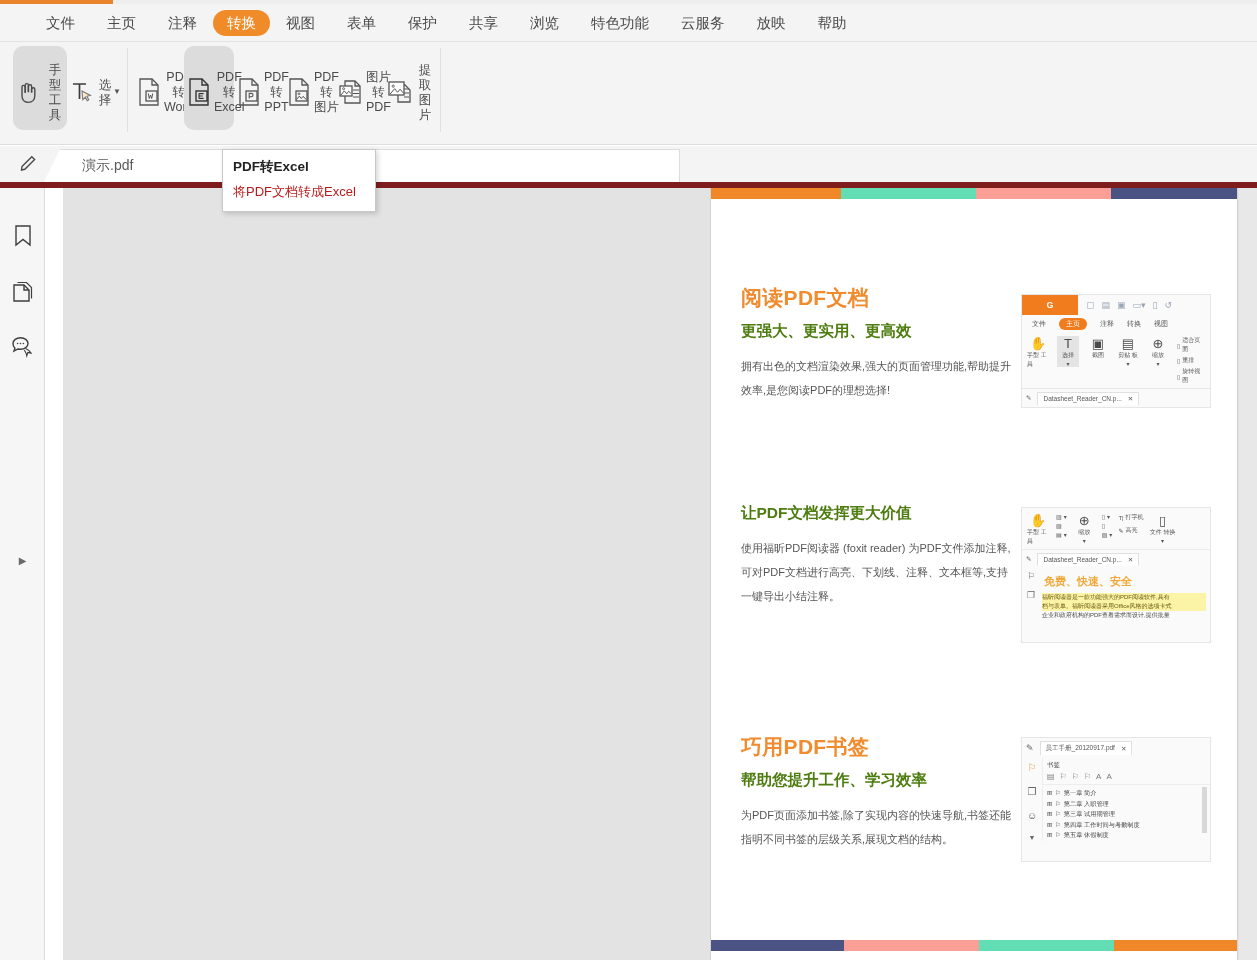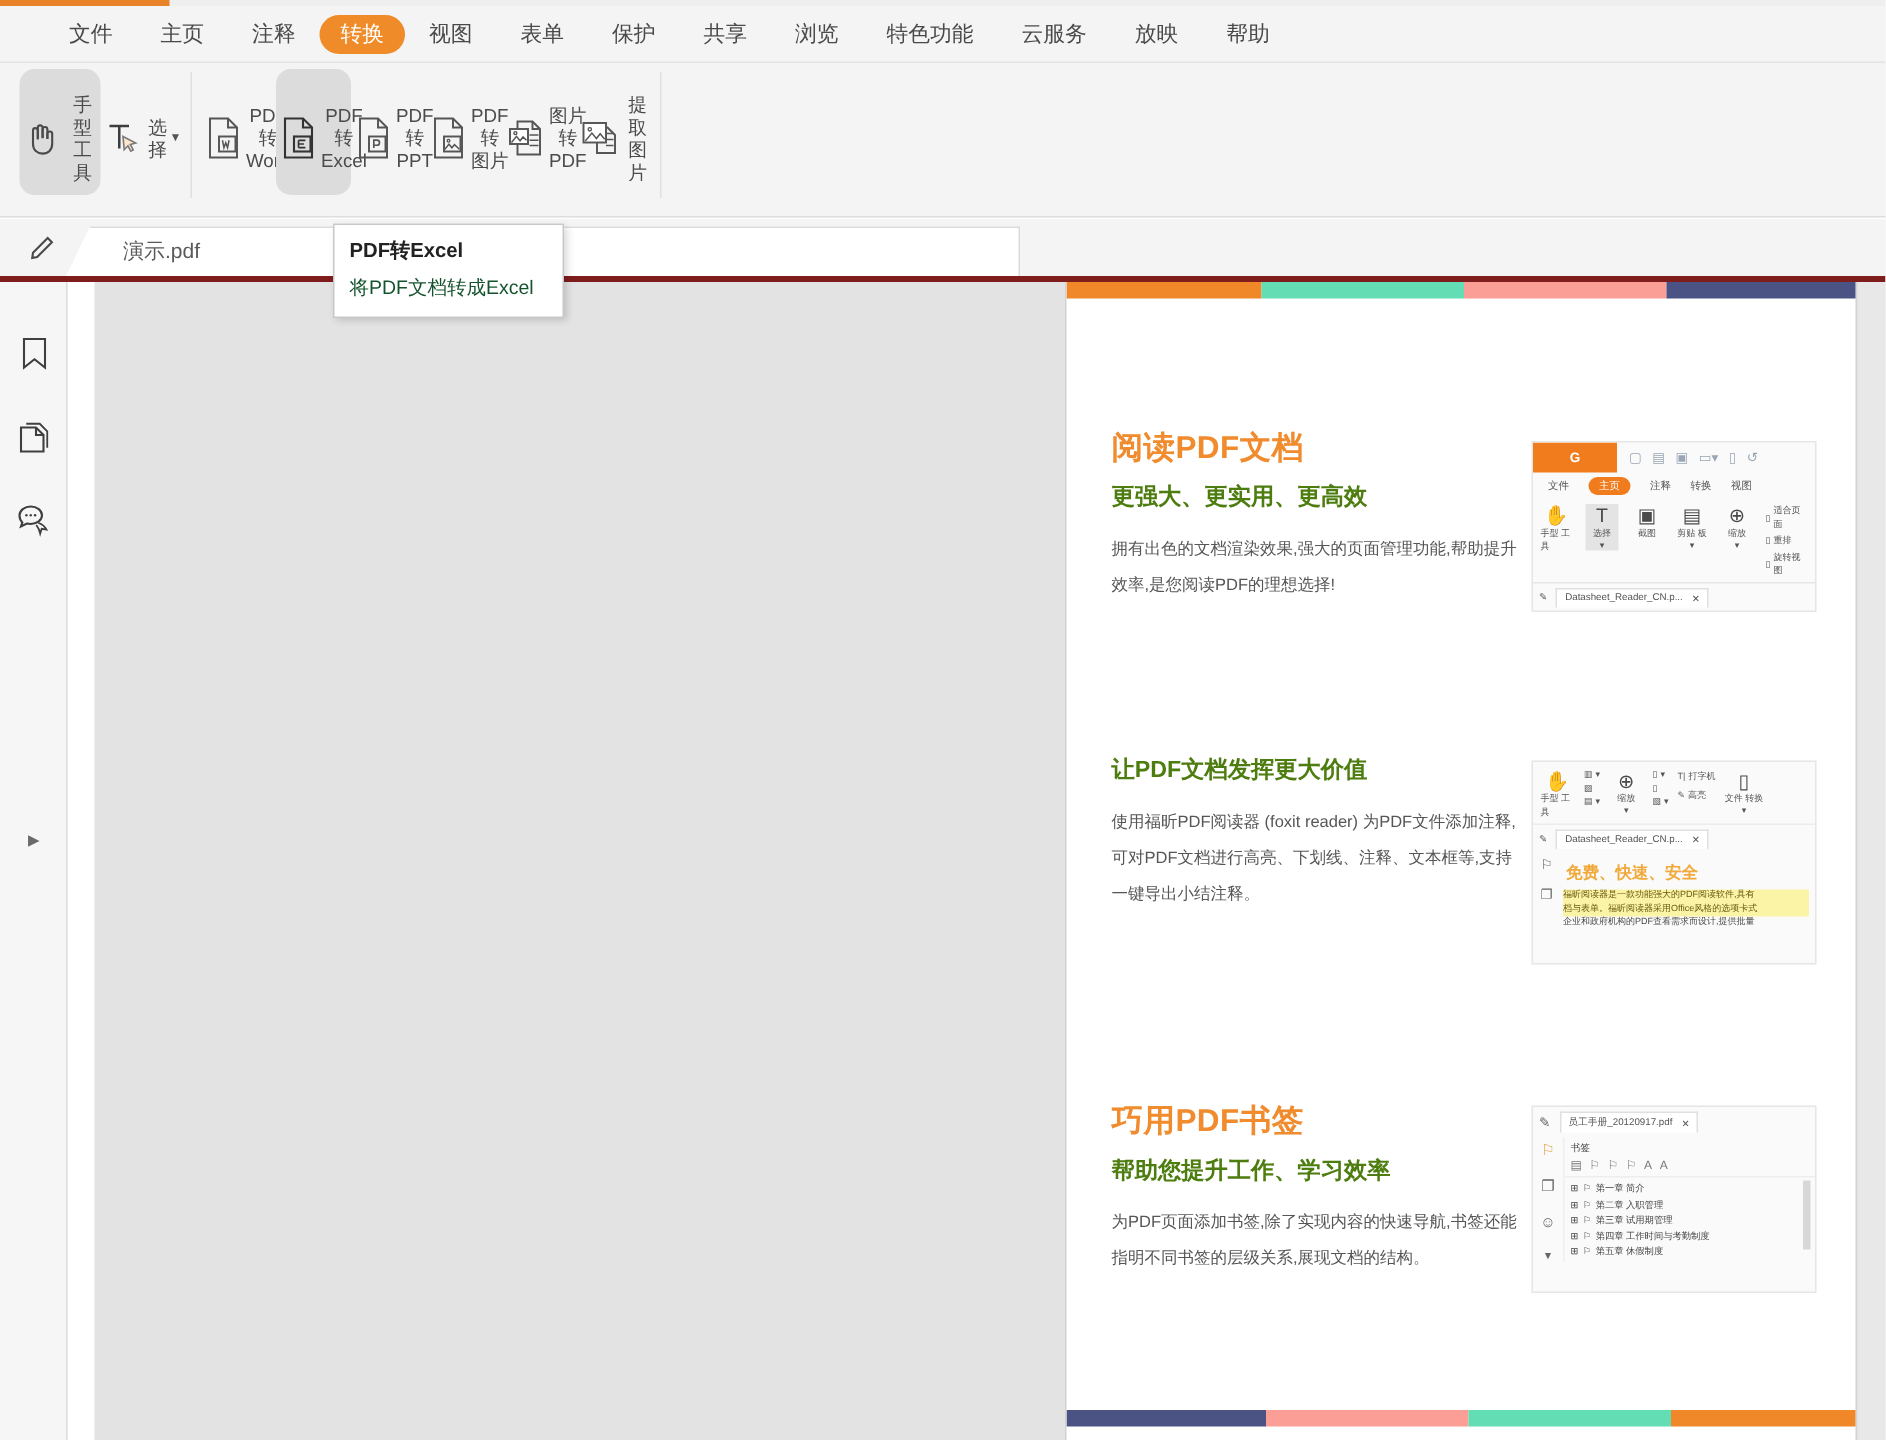--- a/index.html
+++ b/index.html
@@ -54,26 +54,26 @@
   .caret { font-size:8px; color:#555; line-height:6px; margin-top:1px; }
 
   
   .tooltip {
     position:absolute; left:222px; top:129px; width:154px;
     background:#ffffff; border:1px solid #c8c8c8;
     box-shadow:2px 2px 5px rgba(0,0,0,.16);
     padding:8px 10px 10px 10px; z-index:50;margin-top:20px;
   }
   .tt-title { font-size:13.5px; font-weight:bold; color:#222; margin-bottom:7px; }
-  .tt-desc { font-size:13px; color:#14532d; }
+  .tt-desc { font-size:13px; color:#b91c1c; }
 
   
   .tabbar {
     position:absolute; left:0; top:146px; width:1257px; height:42px;
-    background:#f4f4f4; border-bottom:4px solid #7f1d1d;
+    background:#f4f4f4; border-bottom:6px solid #7f1d1d;
     display:flex; align-items:flex-end;
   }
   .tab-edit-ico { width:60px; height:42px; display:flex; align-items:center; justify-content:center; }
   .doc-tab {
     position:relative; height:33px; min-width:620px; background:#ffffff;
     display:flex; align-items:center; padding-left:22px;
     font-size:14px; color:#5a5a5a;
     border-top:1px solid #dcdcdc; border-right:1px solid #dcdcdc;
   }
   .doc-tab::before {

